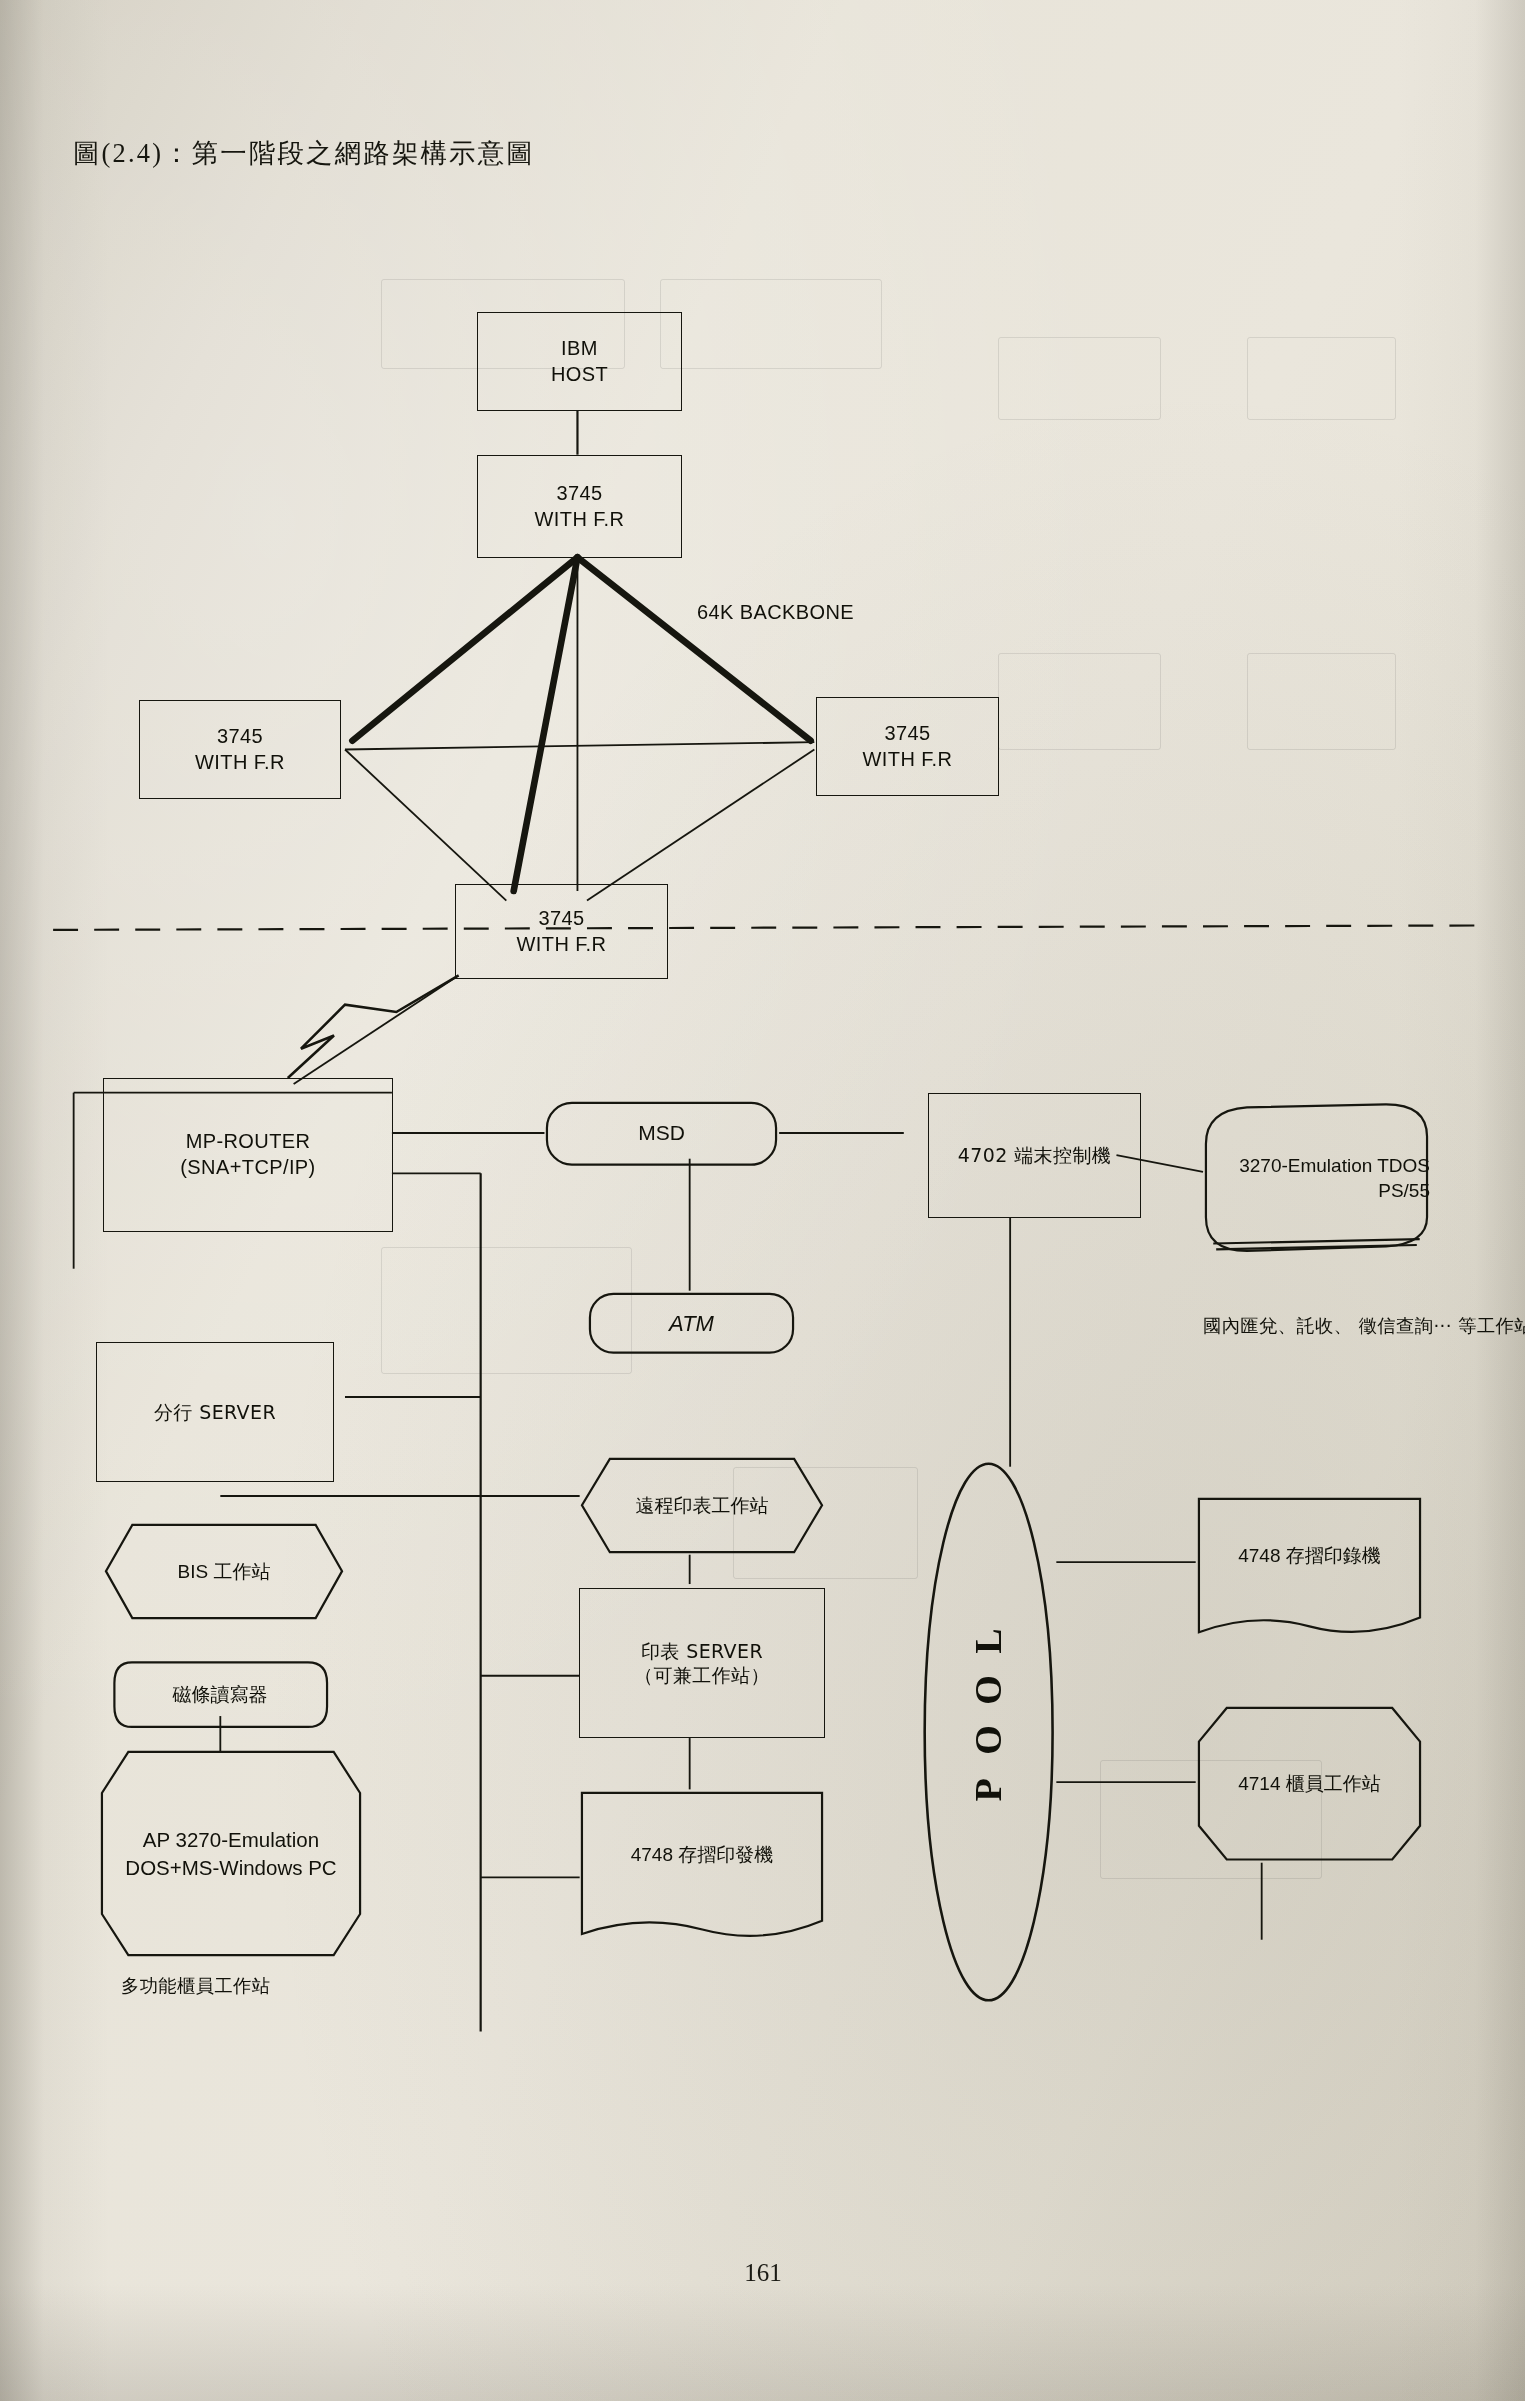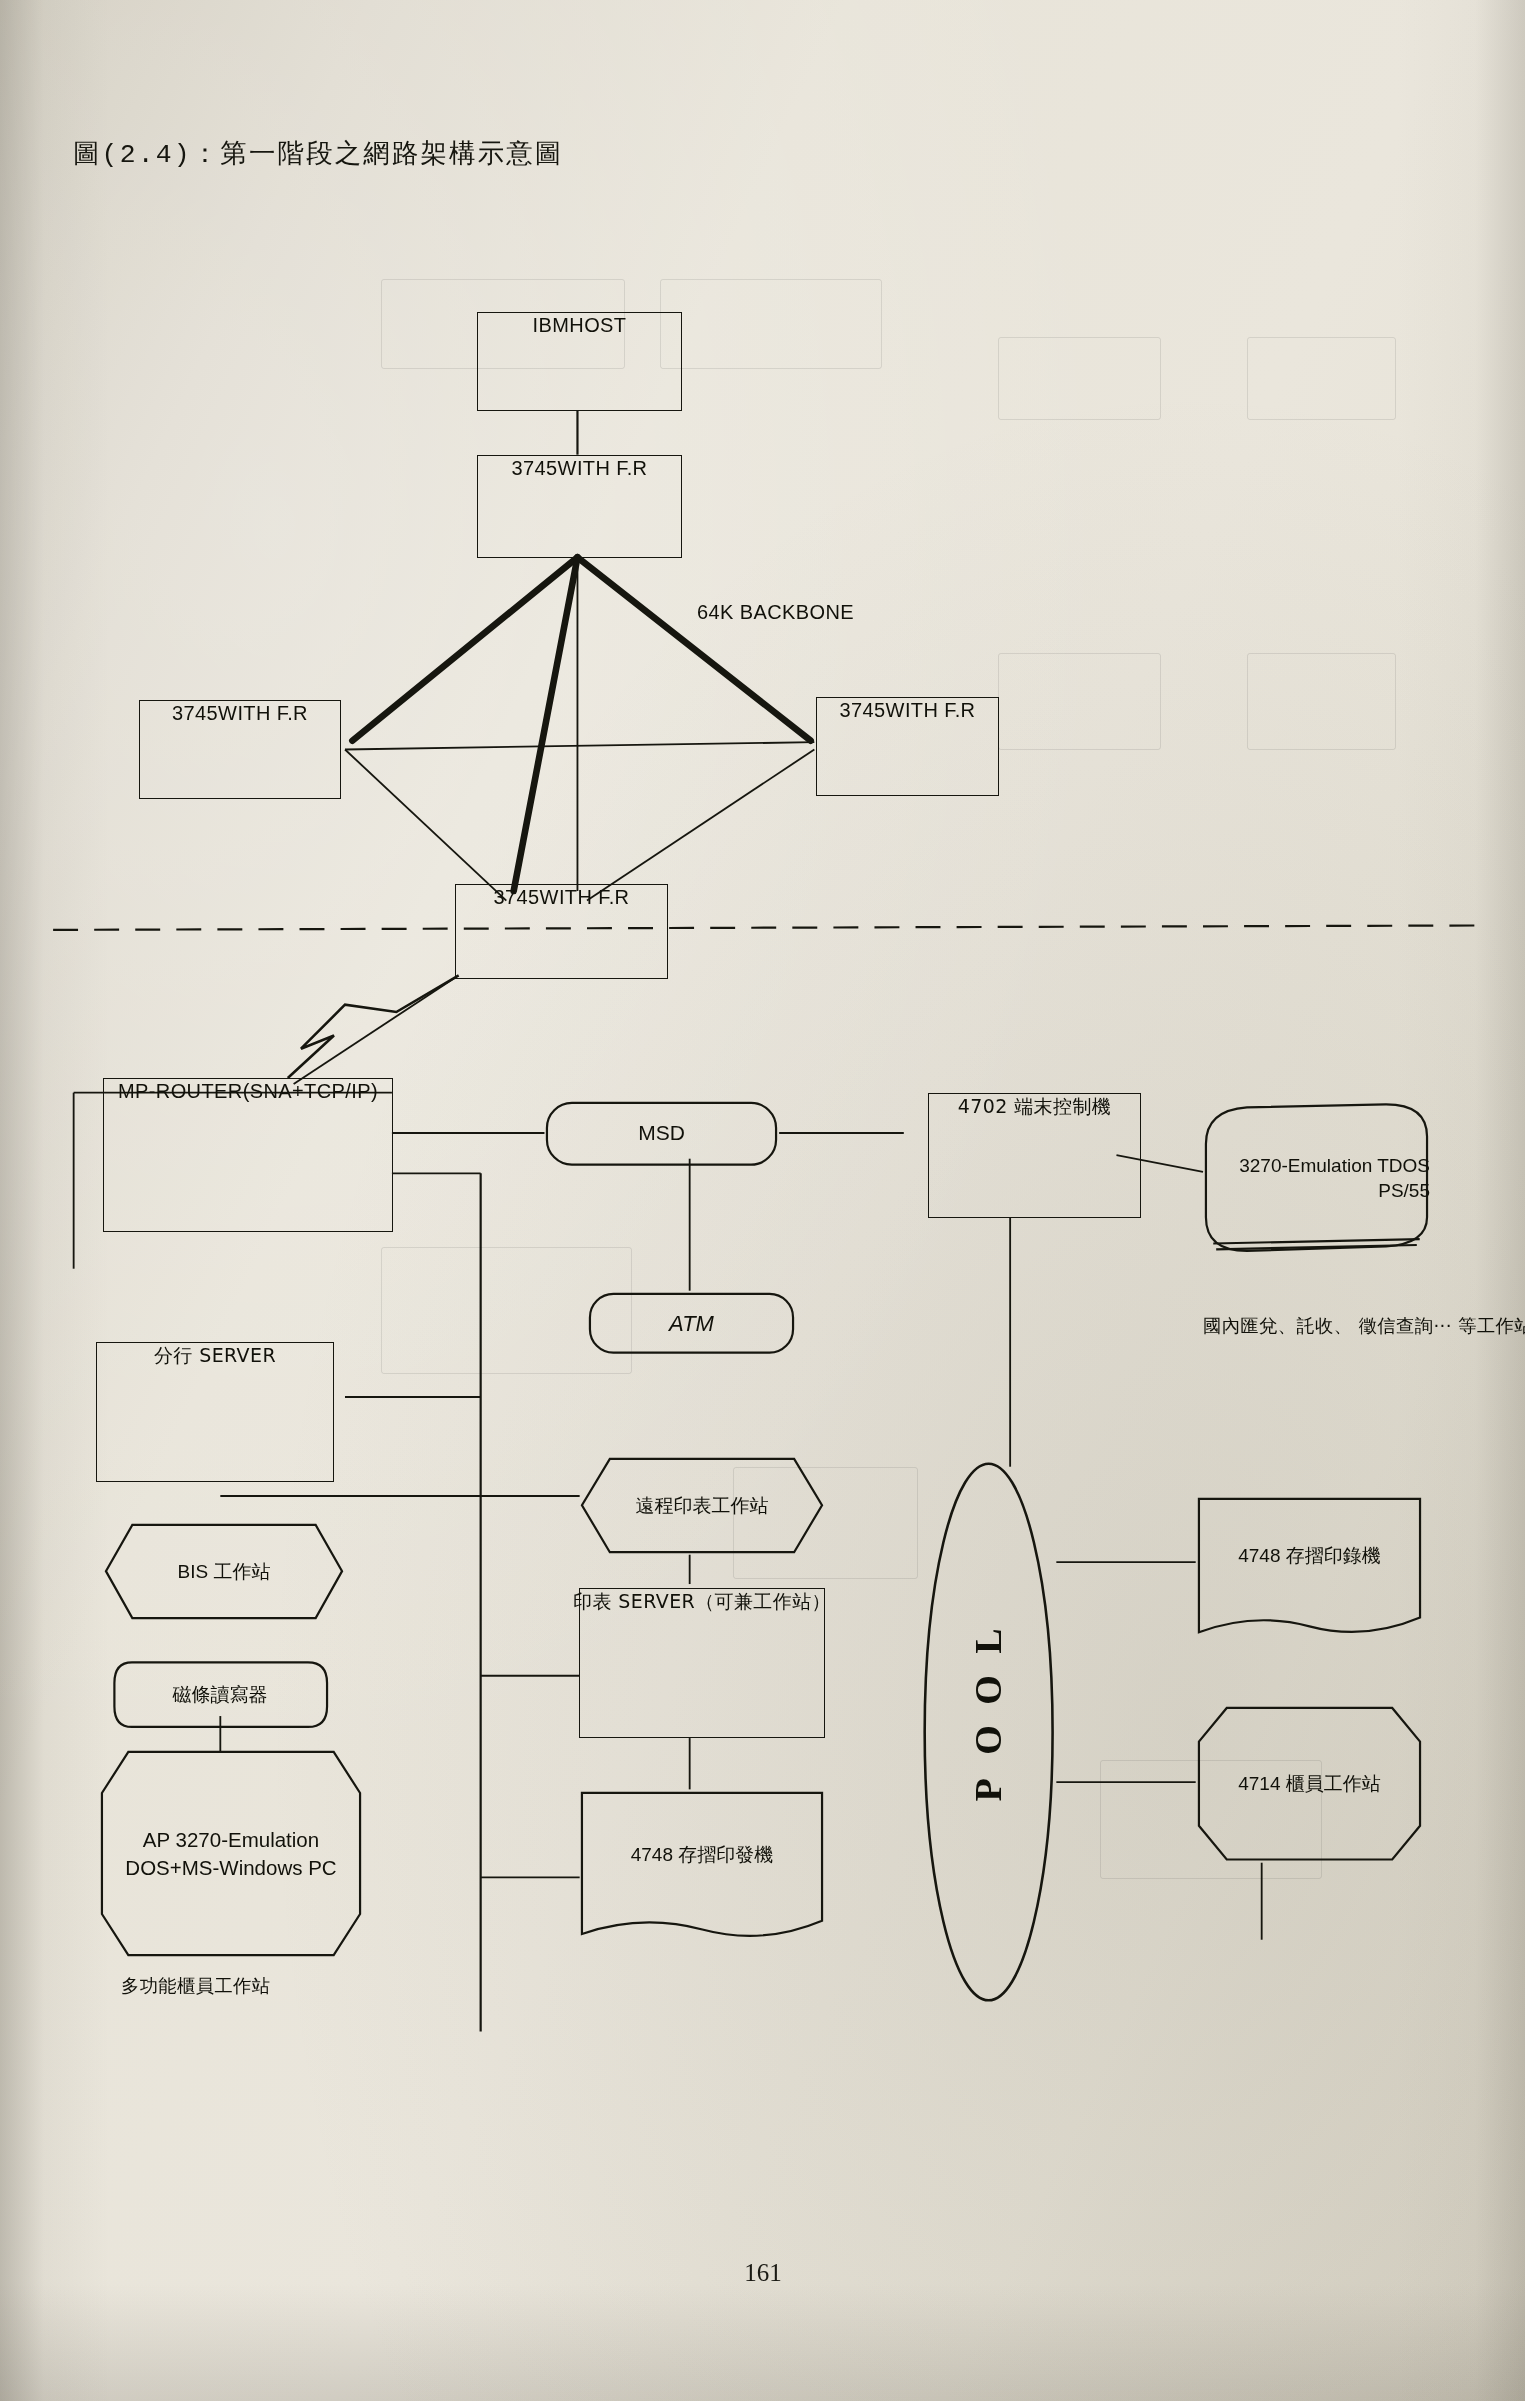--- a/index.html
+++ b/index.html
@@ -36,43 +36,43 @@
     pointer-events: none;
   }
 
   .caption {
     position: absolute;
     left: 73px;
     top: 136px;
     font-size: 26.4px;
     letter-spacing: 2.2px;
     color: #16160f;
-    font-family: Liberation Mono, monospace;
+    font-family: Liberation Serif, serif;
     white-space: nowrap;
   }
   .page-number {
     position: absolute;
     left: 0;
     right: 0;
     top: 2259px;
     text-align: center;
     font-size: 25px;
     color: #1a1a14;
     font-family: "Liberation Serif", serif;
   }
 
   
   .node {
     position: absolute;
     box-sizing: border-box;
     border: 1.8px solid #16160f;
     background: transparent;
     display: flex;
-    flex-direction: row;
-    align-items: flex-start;
+    flex-direction: column;
+    align-items: center;
     justify-content: center;
     text-align: center;
     color: #11110a;
     font-size: 20px;
     line-height: 1.28;
     letter-spacing: 0.4px;
     z-index: 5;
   }
   .node .ln { display: block; white-space: nowrap; }
   .node.cjk { font-family: "DejaVu Sans", sans-serif; font-size: 19px; }

